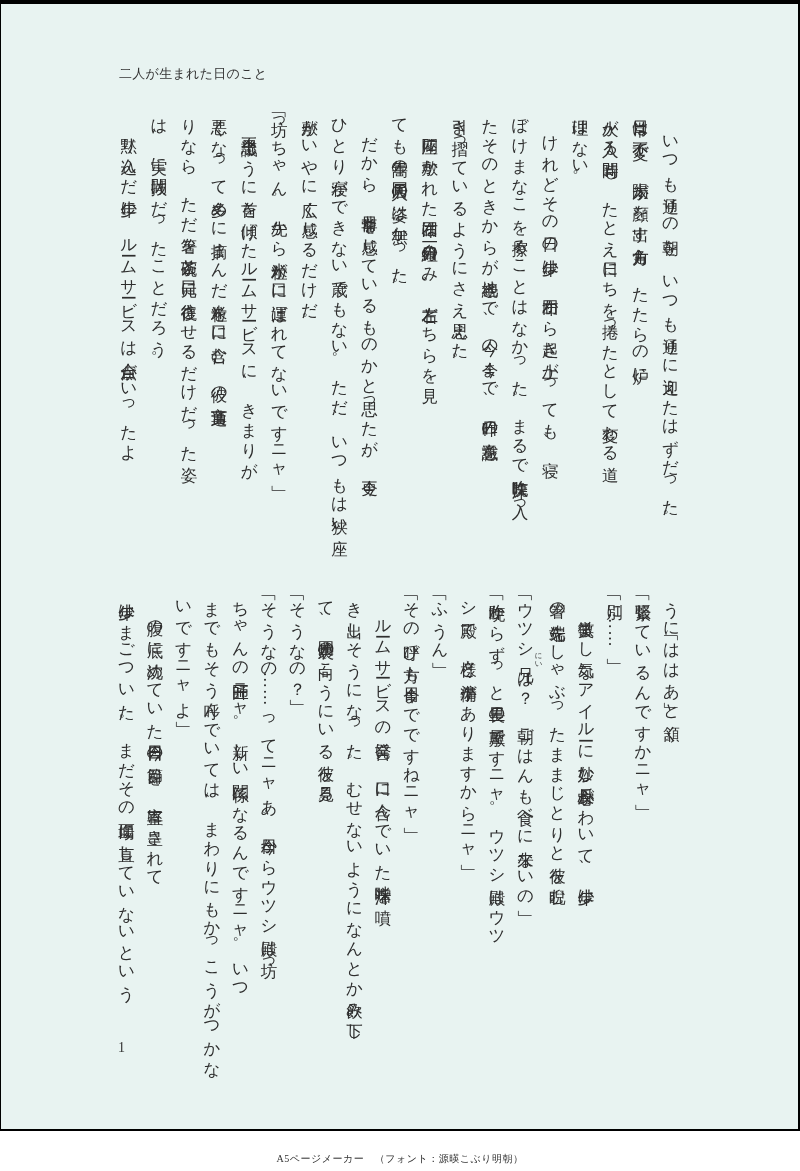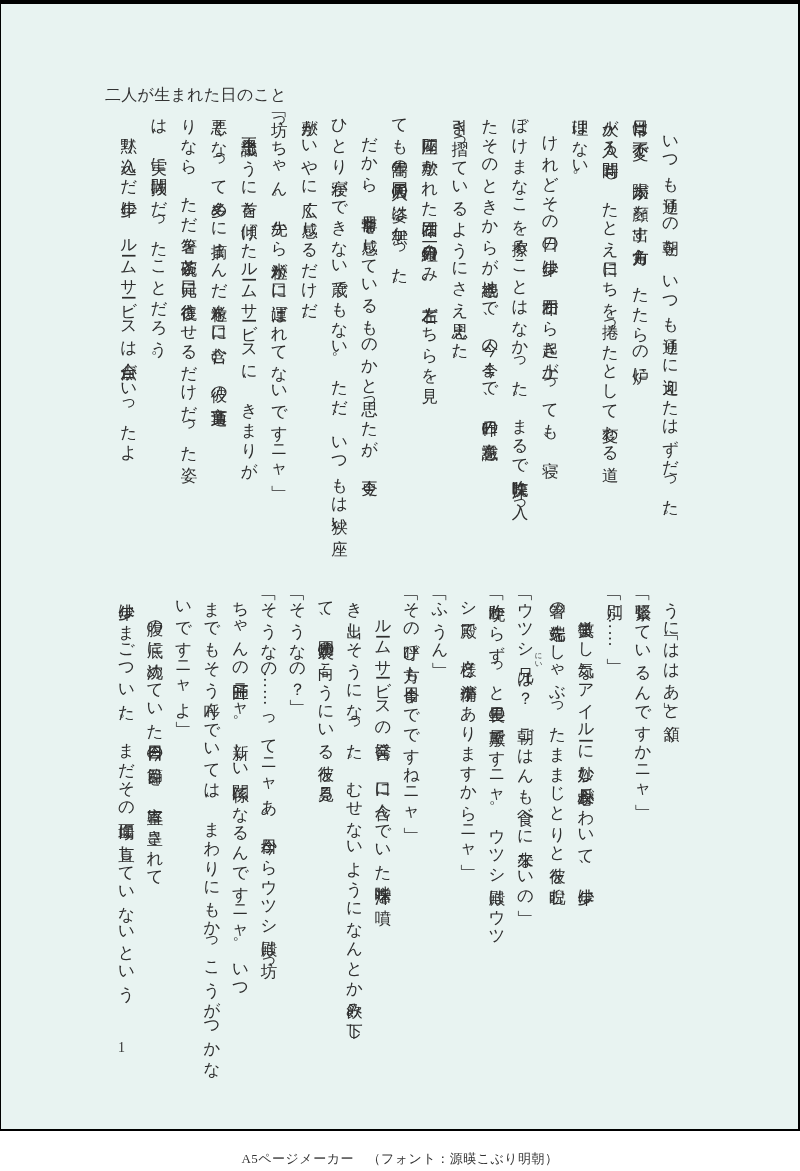--- a/index.html
+++ b/index.html
@@ -16,25 +16,24 @@
     width: 800px; height: 1131px;
     box-sizing: border-box;
     background: #e8f3f1;
     border-top: 4px solid #000;
     border-bottom: 2px solid #000;
     border-left: 1px solid #000;
     border-right: 2px solid #000;
   }
 
   .header-title {
-    position: absolute; left: 104px; top: 61px;
-    font-size: 16px; color: #333;
+    position: absolute; left: 118px; top: 61px;
+    font-size: 13px; color: #333;
     letter-spacing: 0.3px;
     white-space: nowrap;
-    margin-top: 20px;
   }
 
   
   .text-block {
     position: absolute; right: 113px;
     writing-mode: vertical-rl;
     text-orientation: mixed;
     color: #2e2e2e;
     font-size: 16.5px;
     letter-spacing: 1.2px;
@@ -52,21 +51,21 @@
     font-size: 14px; color: #333;
   }
 
   .footer-bar {
     position: absolute; left: 0; top: 1133px;
     width: 800px; height: 38px;
     background: #ffffff;
     display: flex; align-items: center; justify-content: center;
   }
   .footer-text {
-    font-size: 13px; color: #333;
+    font-size: 10px; color: #333;
     letter-spacing: 0.5px; white-space: nowrap; margin-top: 14px;
   }
 </style>
 </head>
 <body>
 
 <div class="canvas">
 
   <div class="page">
 

